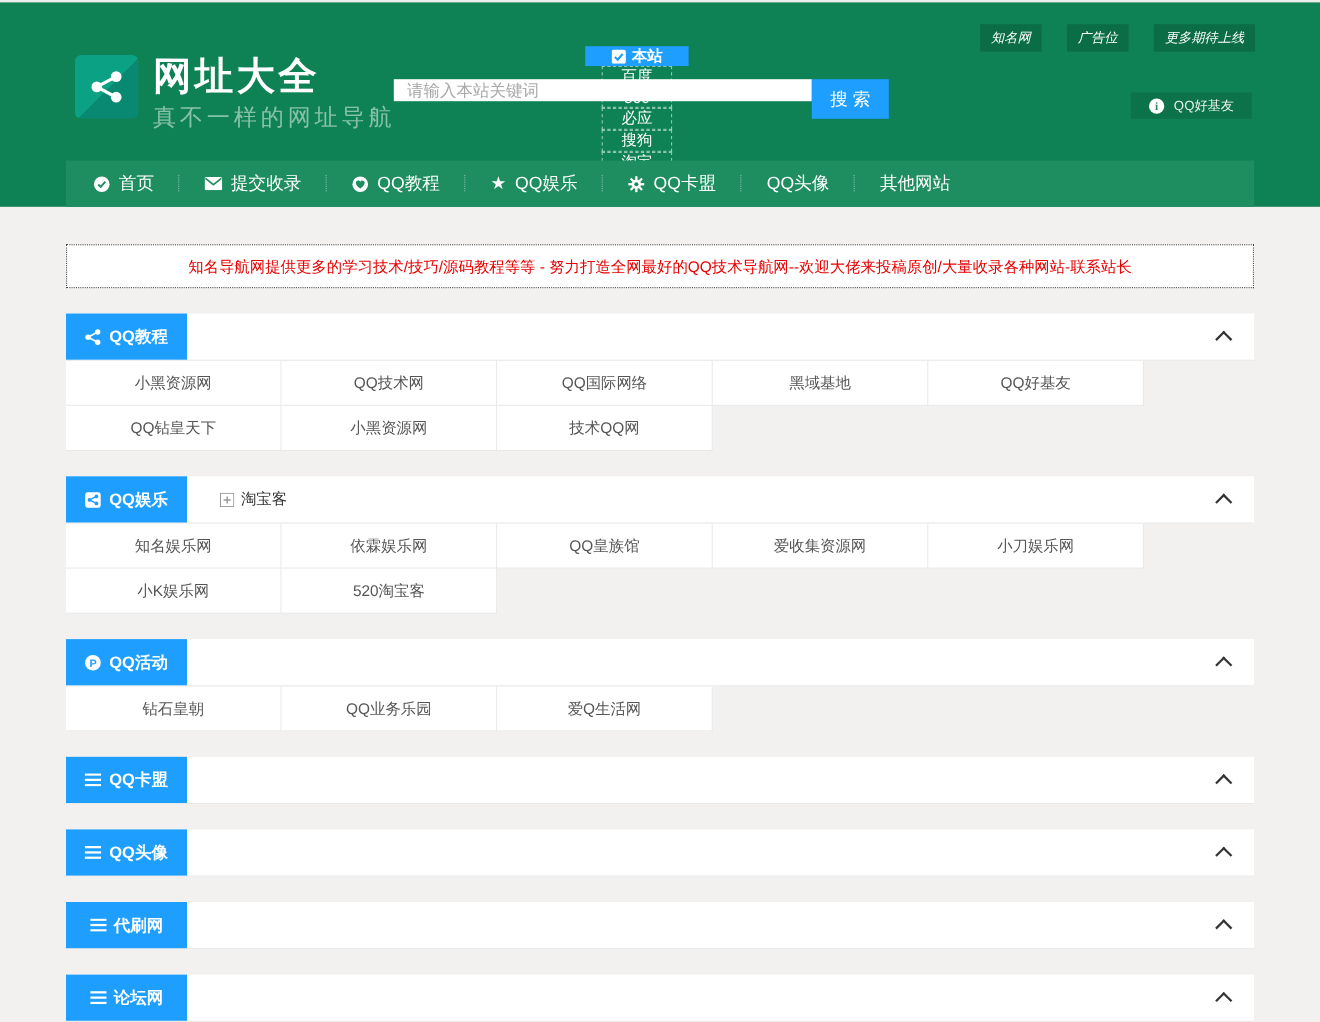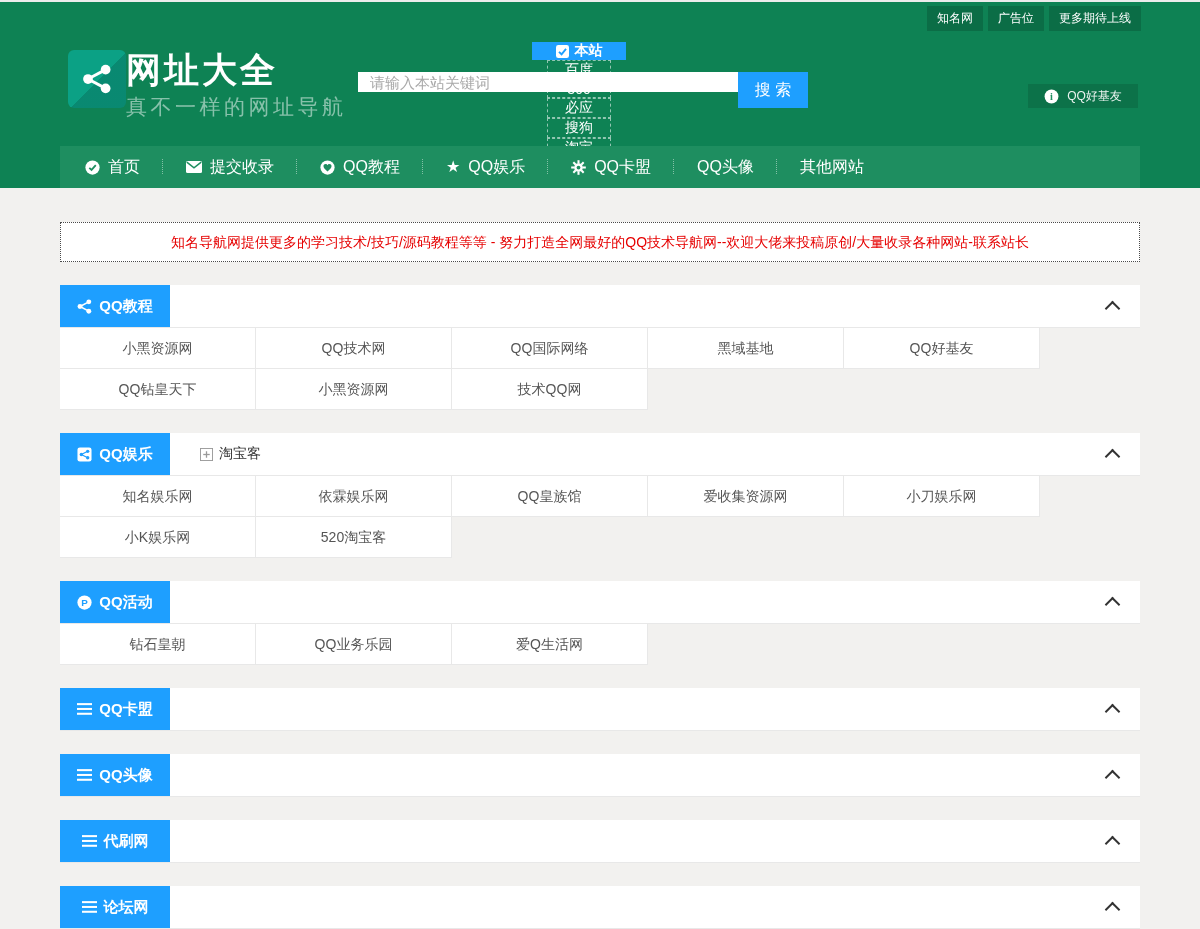--- a/index.html
+++ b/index.html
@@ -7,24 +7,24 @@
   body {
     font-family:"Liberation Sans","DejaVu Sans",sans-serif;
     background:#f2f1ef; overflow:hidden;
     border-top:2px solid #ececec; box-sizing:border-box;
   }
   a { text-decoration:none; }
 
   
   .hdr { position:relative; height:186px; background:#0e8254; }
 
-  .topbar { position:absolute; top:4px; right:59px; display:flex; gap:5px; }
+  .topbar { position:absolute; top:20px; right:59px; display:flex; gap:23px;font-style:italic; }
   .tb-link { background:rgba(0,0,0,.16); color:#fff; font-size:12px; padding:4px 10px; cursor:pointer; }
 
-  .logo { position:absolute; left:68px; top:48px; display:flex; }
+  .logo { position:absolute; left:68px; top:48px; display:flex; gap:13px; }
   .logo-sq { width:58px; height:58px; border-radius:6px;
     background:linear-gradient(135deg, rgba(0,0,0,0) 52%, rgba(0,0,0,.15) 52%) #0ba185;
     display:flex; align-items:center; justify-content:center; }
   .logo-t1 { font-size:35px; font-weight:bold; color:#fff; letter-spacing:3px; line-height:40px; }
   .logo-t2 { font-size:21px; color:rgba(255,255,255,.5); letter-spacing:3.5px; margin-top:3px; }
 
   .search { position:absolute; left:358px; top:40px; width:450px; }
   .stabs { display:flex; align-items:center; height:30px;flex-direction:column; }
   .stab { width:64px; height:25px; margin-right:8px; border:1px dashed rgba(255,255,255,.55);
     color:#fff; font-size:14px; box-sizing:border-box; cursor:pointer;

